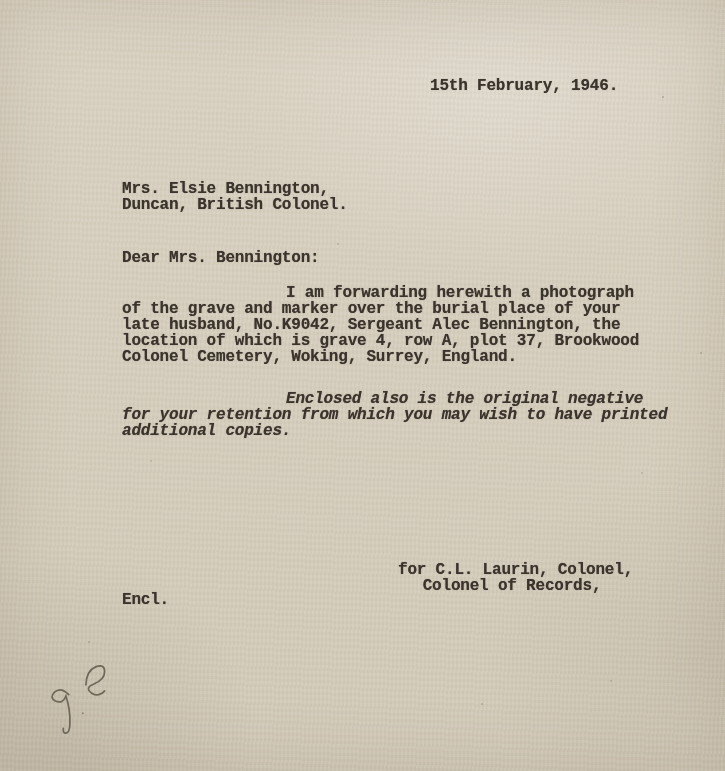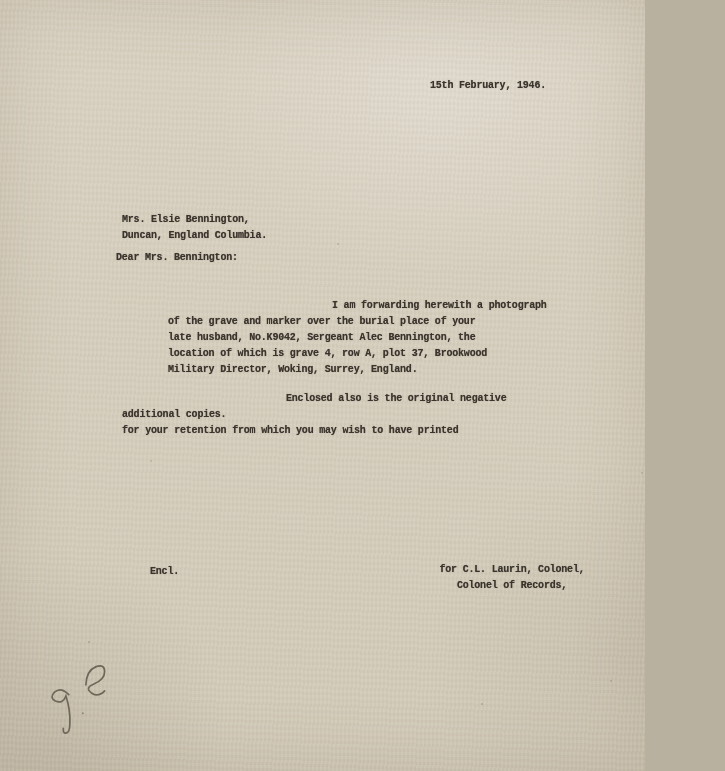--- a/index.html
+++ b/index.html
@@ -3,52 +3,52 @@
 <meta charset="utf-8">
 <style>
   html, body { margin: 0; padding: 0; }
   body {
     width: 725px; height: 771px;
     background: #b9b1a0;
     font-family: "Liberation Mono", "DejaVu Sans Mono", monospace;
   }
   .paper {
     position: relative;
-    width: 645px; height: 771px;
+    width: 725px; height: 771px;
     overflow: hidden;
     background:
       radial-gradient(ellipse 60% 40% at 68% 12%, rgba(255,255,255,0.20), rgba(255,255,255,0) 60%),
       radial-gradient(ellipse 50% 45% at 8% 96%, rgba(96,84,62,0.12), rgba(96,84,62,0) 55%),
       radial-gradient(ellipse 55% 45% at 96% 85%, rgba(96,84,62,0.08), rgba(96,84,62,0) 55%),
       linear-gradient(180deg, #d9d1c1 0%, #d5cdbc 45%, #d1c9b7 100%);
     box-shadow: inset 0 0 70px rgba(116,102,76,0.18);
     color: #3a342c;
-    font-size: 10px;
+    font-size: 16px;
     letter-spacing: -0.2px;
     line-height: 16px;
     font-weight: 700;
   }
   
   .paper::before {
     content: "";
     position: absolute; inset: 0;
     background:
       repeating-linear-gradient(93deg, rgba(255,255,255,0.05) 0 2px, rgba(0,0,0,0.012) 2px 4px),
       repeating-linear-gradient(2deg, rgba(255,255,255,0.03) 0 3px, rgba(0,0,0,0.010) 3px 6px);
     pointer-events: none;
   }
   .typed { text-shadow: 0 0 0.8px rgba(58,52,44,0.65); white-space: pre; }
   .date       { position: absolute; left: 430px; top: 78px;  }
-  .recipient  { position: absolute; left: 122px; top: 181px; margin-top: 31px; }
-  .salutation { position: absolute; left: 116px; top: 250px; }
-  .para1      { position: absolute; left: 122px; top: 298px; margin-left: 46px; }
-  .para2      { position: absolute; left: 122px; top: 391px; }
+  .recipient  { position: absolute; left: 122px; top: 181px; }
+  .salutation { position: absolute; left: 122px; top: 250px; }
+  .para1      { position: absolute; left: 122px; top: 285px; }
+  .para2      { position: absolute; left: 122px; top: 391px; font-style: italic; }
   .para-line.indent { padding-left: 164px; }
   .closing    { position: absolute; left: 407px; top: 459px; }
-  .enclosure  { position: absolute; left: 122px; top: 564px; margin-left: 28px; }
+  .enclosure  { position: absolute; left: 122px; top: 592px; }
   .signature  { position: absolute; left: 398px; top: 562px; width: 228px; text-align: center; }
   .handmark   { position: absolute; left: 30px; top: 655px; transform: rotate(-6deg); }
   .specks {
     position: absolute; left: 0; top: 0; width: 2px; height: 2px;
     border-radius: 50%;
     background: transparent;
     box-shadow:
       662px 96px 0 0 rgba(94,84,66,0.35),
       700px 352px 0 0 rgba(94,84,66,0.30),
       88px 641px 0 0 rgba(94,84,66,0.30),
@@ -62,37 +62,37 @@
 </style>
 </head>
 <body>
 
 <div class="paper">
 
   <div class="typed date">15th February, 1946.</div>
 
   <div class="recipient">
     <div class="typed">Mrs. Elsie Bennington,</div>
-    <div class="typed">Duncan, England Columbia.</div>
+    <div class="typed">Duncan, British Colonel.</div>
   </div>
 
   <div class="typed salutation">Dear Mrs. Bennington:</div>
 
   <div class="para1">
     <div class="typed para-line indent">I am forwarding herewith a photograph</div>
     <div class="typed para-line">of the grave and marker over the burial place of your</div>
     <div class="typed para-line">late husband, No.K9042, Sergeant Alec Bennington, the</div>
     <div class="typed para-line">location of which is grave 4, row A, plot 37, Brookwood</div>
-    <div class="typed para-line">Military Director, Woking, Surrey, England.</div>
+    <div class="typed para-line">Colonel Cemetery, Woking, Surrey, England.</div>
   </div>
 
   <div class="para2">
     <div class="typed para-line indent">Enclosed also is the original negative</div>
+    <div class="typed para-line">for your retention from which you may wish to have printed</div>
     <div class="typed para-line">additional copies.</div>
-    <div class="typed para-line">for your retention from which you may wish to have printed</div>
   </div>
 
 
   <div class="typed enclosure">Encl.</div>
 
   <div class="signature">
     <div class="typed">for C.L. Laurin, Colonel,</div>
     <div class="typed">Colonel of Records,</div>
   </div>
 

